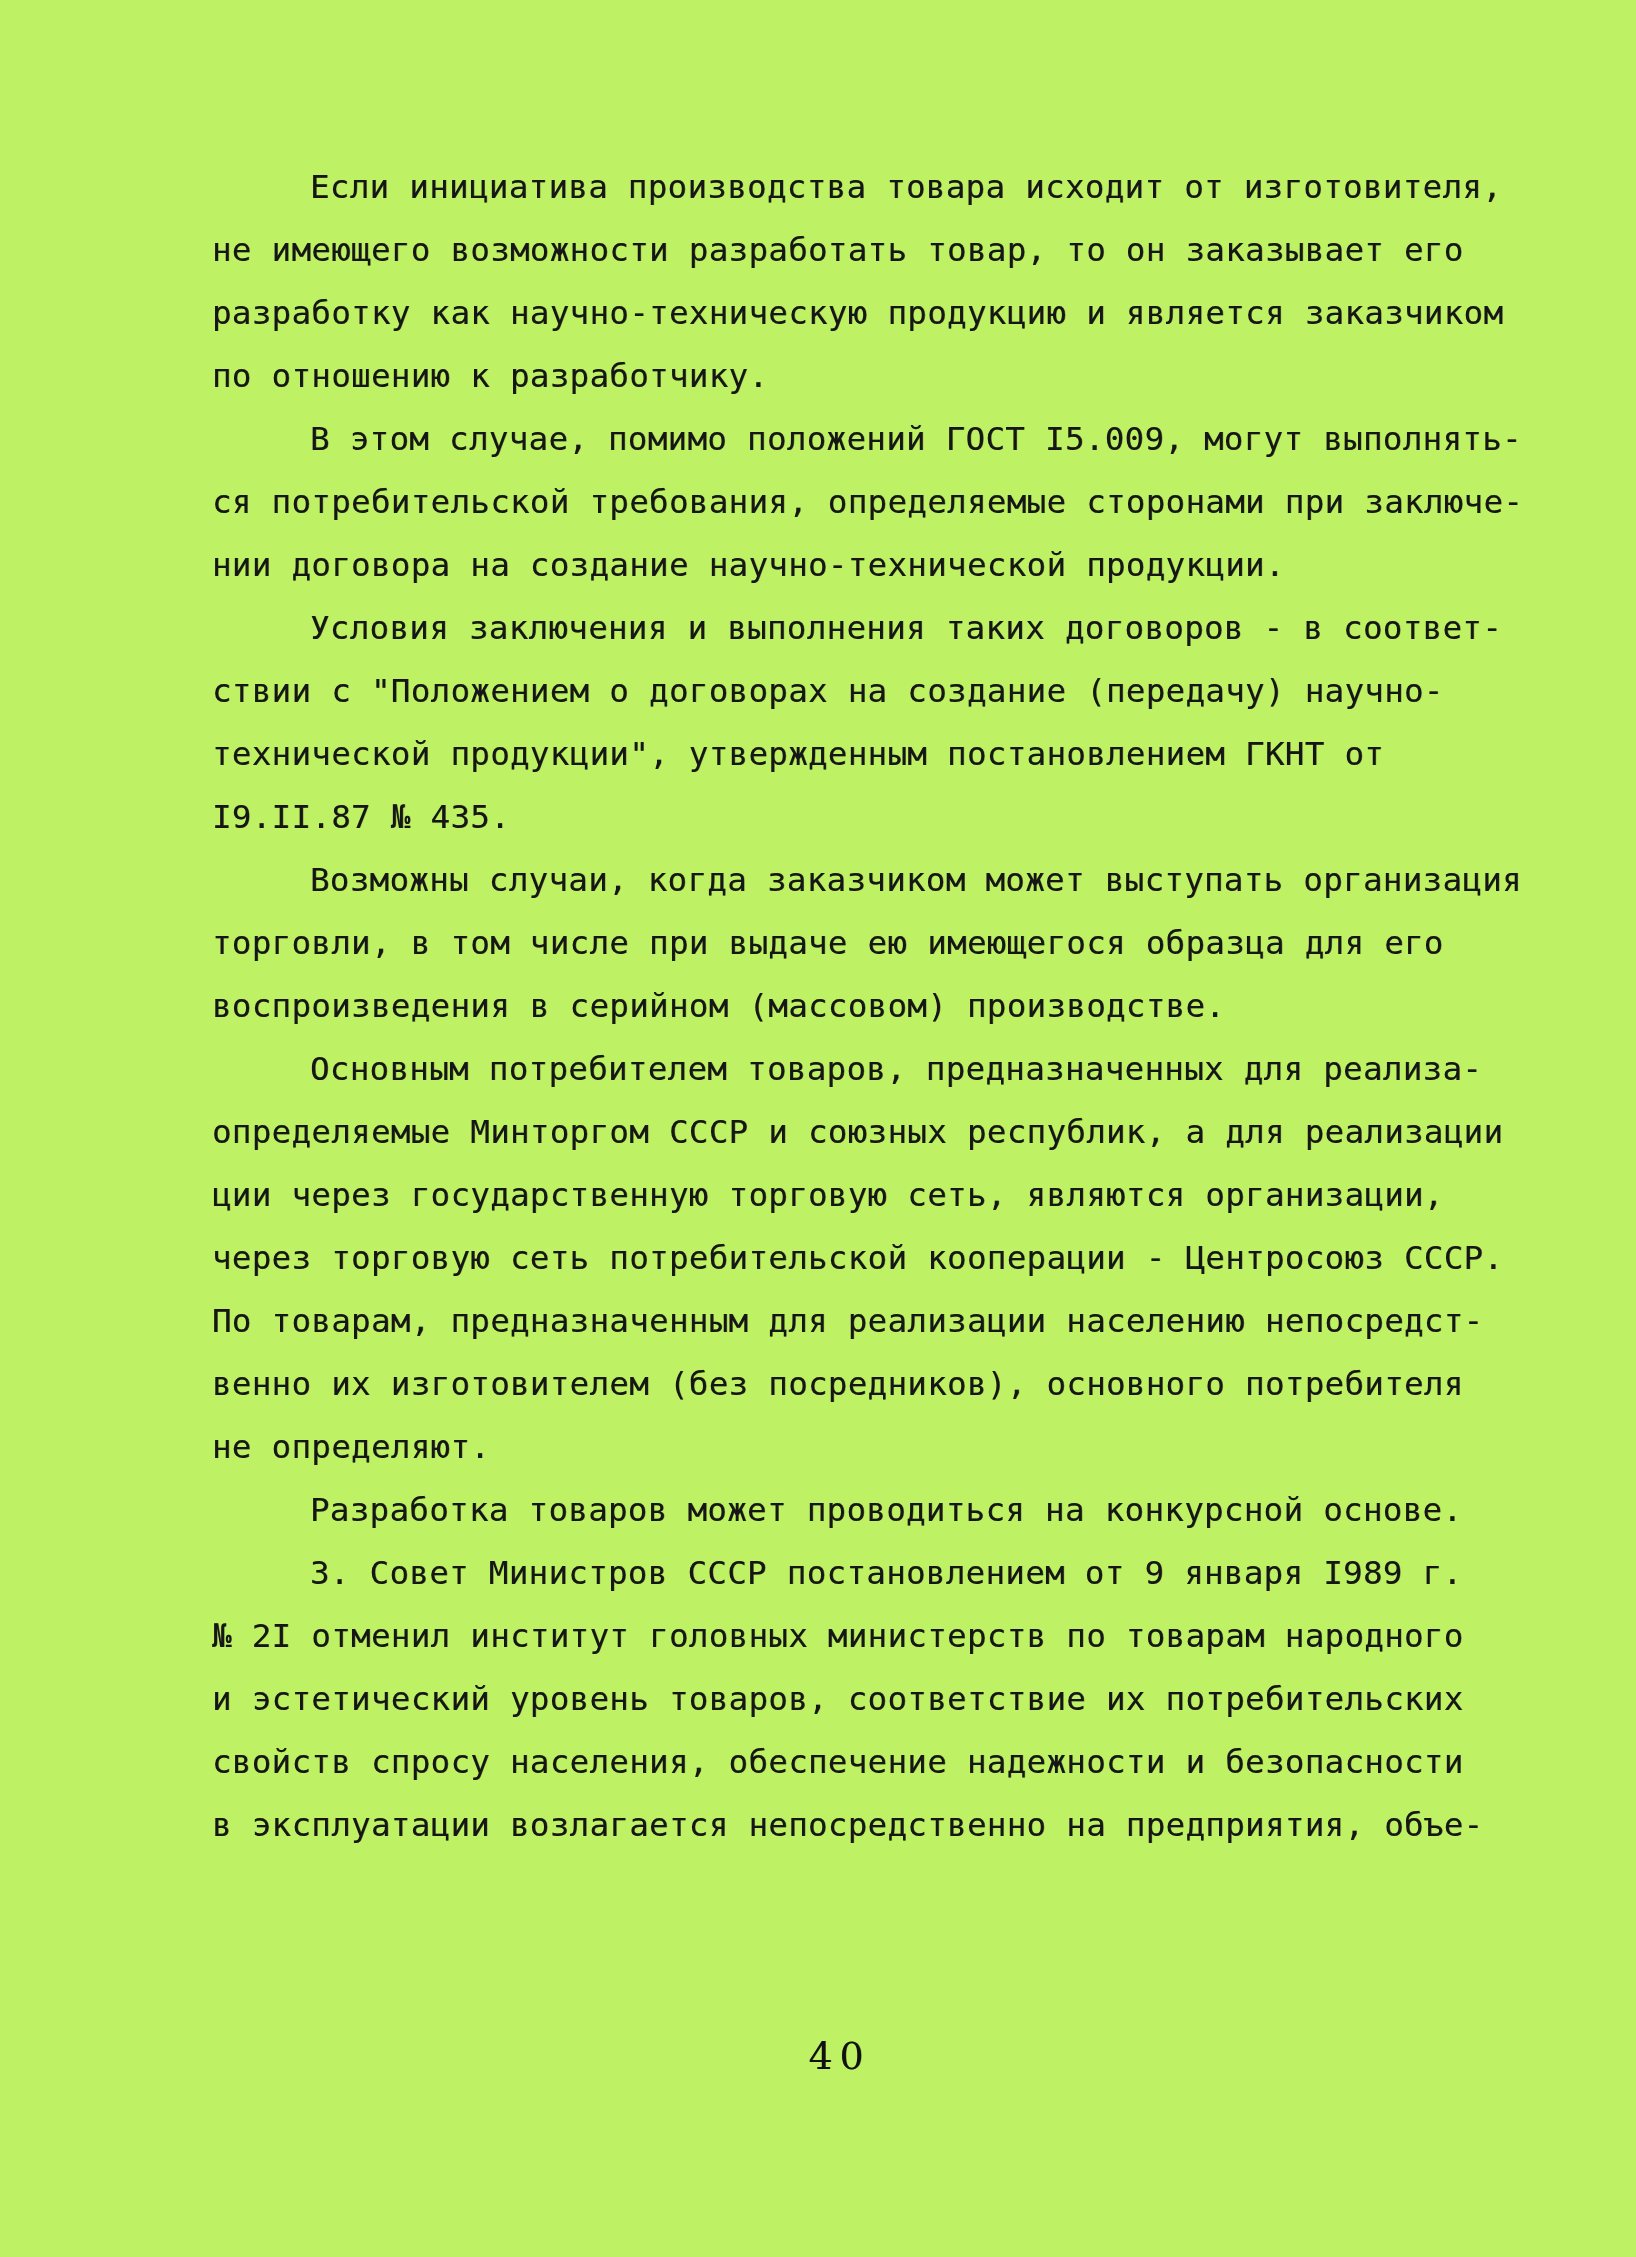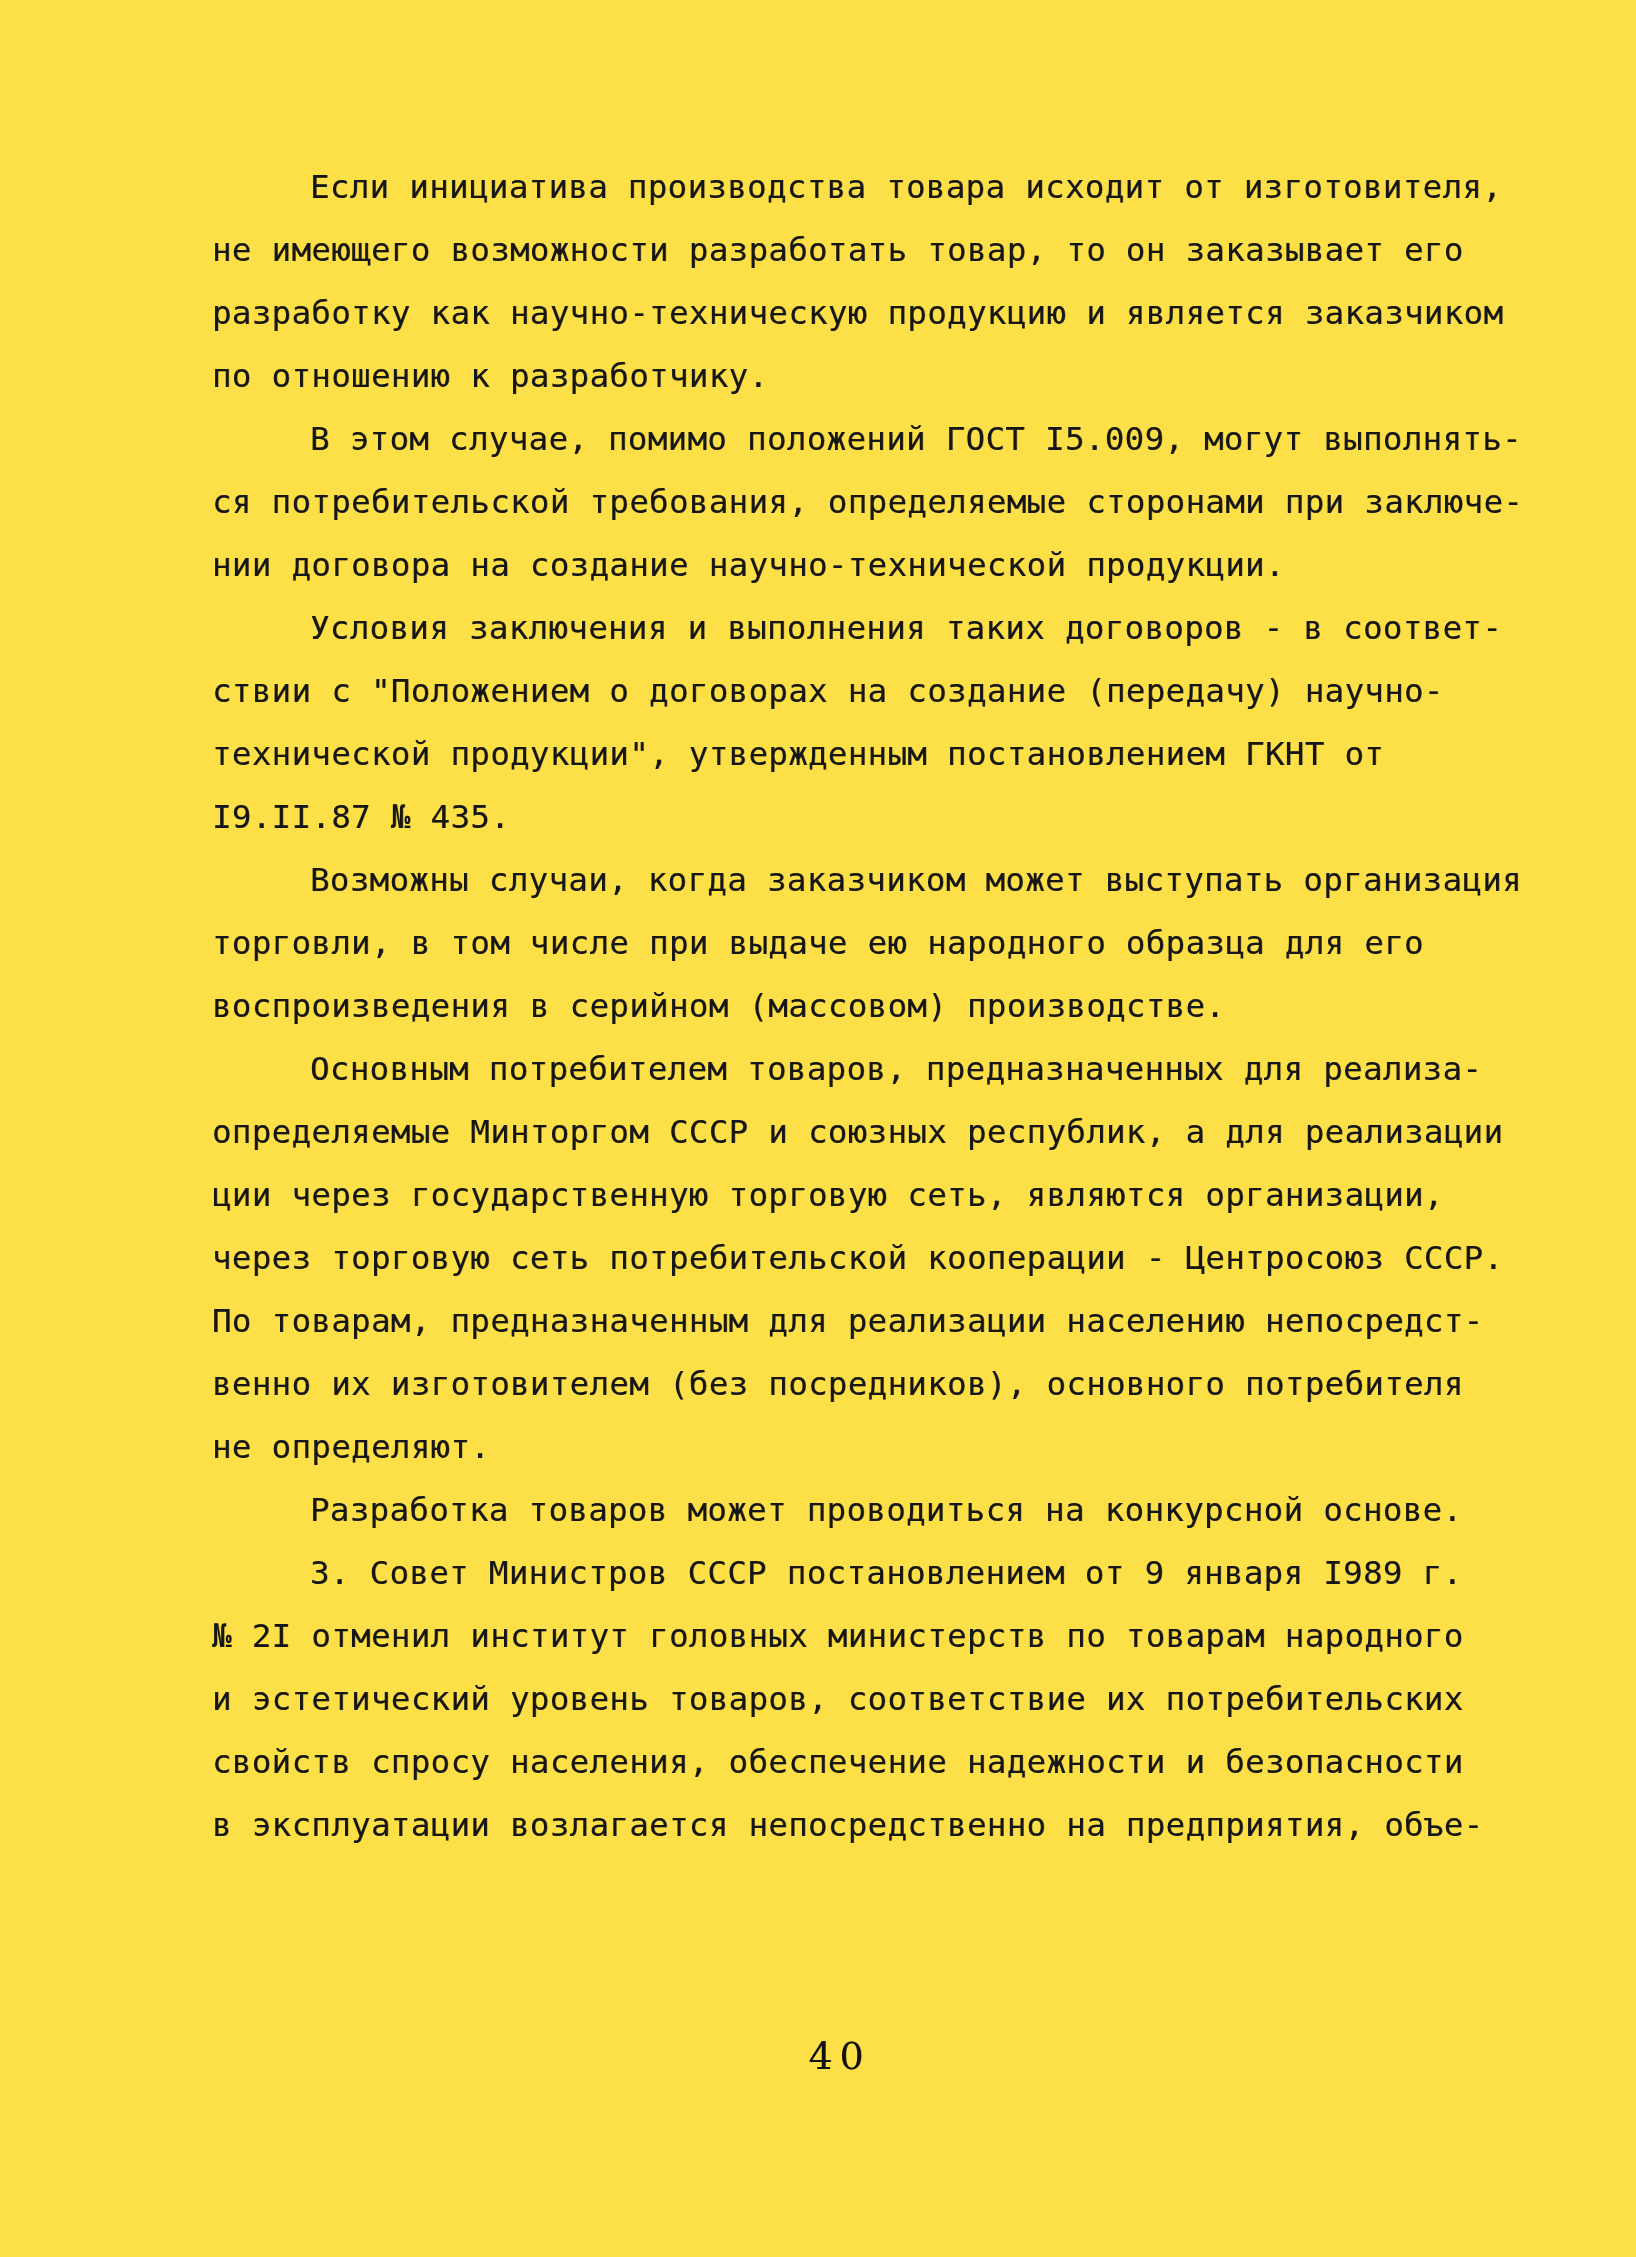--- a/index.html
+++ b/index.html
@@ -4,21 +4,21 @@
 <style>
   html, body {
     margin: 0;
     padding: 0;
     background: #e8e8e8;
   }
   .page {
     position: relative;
     width: 1636px;
     height: 2258px;
-    background: #fde047;
+    background: #bef264;
     overflow: hidden;
     font-family: "DejaVu Sans Mono", "Liberation Mono", monospace;
     color: #161616;
   }
   .text-block {
     position: absolute;
     left: 212px;
     top: 156px;
     width: 1357px;
     font-size: 32.5px;
@@ -59,21 +59,21 @@
     <div class="line">разработку как научно-техническую продукцию и является заказчиком</div>
     <div class="line">по отношению к разработчику.</div>
     <div class="line indent">В этом случае, помимо положений ГОСТ I5.009, могут выполнять-</div>
     <div class="line">ся потребительской требования, определяемые сторонами при заключе-</div>
     <div class="line">нии договора на создание научно-технической продукции.</div>
     <div class="line indent">Условия заключения и выполнения таких договоров - в соответ-</div>
     <div class="line">ствии с "Положением о договорах на создание (передачу) научно-</div>
     <div class="line">технической продукции", утвержденным постановлением ГКНТ от</div>
     <div class="line">I9.II.87 № 435.</div>
     <div class="line indent">Возможны случаи, когда заказчиком может выступать организация</div>
-    <div class="line">торговли, в том числе при выдаче ею народного образца для его</div>
+    <div class="line">торговли, в том числе при выдаче ею имеющегося образца для его</div>
     <div class="line">воспроизведения в серийном (массовом) производстве.</div>
     <div class="line indent">Основным потребителем товаров, предназначенных для реализа-</div>
     <div class="line">определяемые Минторгом СССР и союзных республик, а для реализации</div>
     <div class="line">ции через государственную торговую сеть, являются организации,</div>
     <div class="line">через торговую сеть потребительской кооперации - Центросоюз СССР.</div>
     <div class="line">По товарам, предназначенным для реализации населению непосредст-</div>
     <div class="line">венно их изготовителем (без посредников), основного потребителя</div>
     <div class="line">не определяют.</div>
     <div class="line indent">Разработка товаров может проводиться на конкурсной основе.</div>
     <div class="line indent">3. Совет Министров СССР постановлением от 9 января I989 г.</div>

